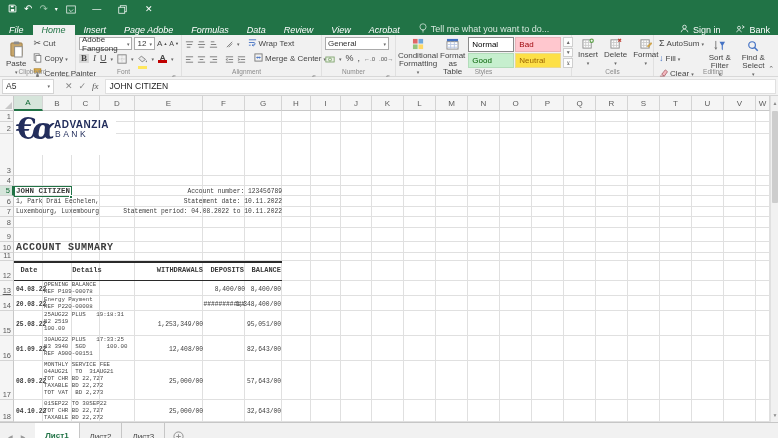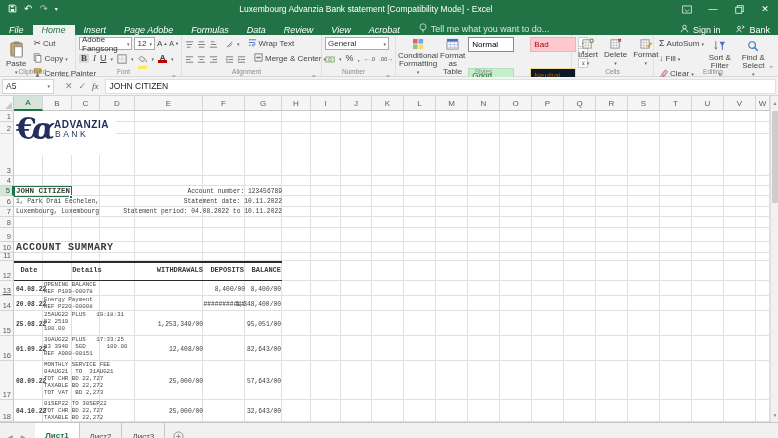--- a/index.html
+++ b/index.html
@@ -35,21 +35,21 @@
   .rbtn { display:inline-flex; align-items:center; gap:2px; font-size:8px; color:#444; padding:0 2px; height:13px; white-space:nowrap; }
   .caret { font-size:5px; color:#666; }
   .combo { background:#fff; border:1px solid #ababab; height:13px; font-size:8px; color:#333; display:flex; align-items:center; justify-content:space-between; padding:0 2px; gap:3px; }
   .bigbtn { display:flex; flex-direction:column; align-items:center; justify-content:center; font-size:8px; color:#444; text-align:center; line-height:8px; padding:1px 3px; }
   .txtglyph { font-size:9px; color:#444; line-height:9px; }
   .bold-g { font-weight:bold; font-family:"Liberation Serif",serif; }
   .ital-g { font-style:italic; font-family:"Liberation Serif",serif; }
   .und-g { text-decoration:underline; }
   .colorbar { display:block; width:9px; height:3px; margin-top:-1px; }
   .stylecell { width:46px; height:15px; font-size:8px; display:flex; align-items:center; padding-left:3px; border:1px solid #d6d6d6; }
-  #style-gallery { display:grid; grid-template-columns:46px 46px; grid-auto-rows:15px; gap:16px; }
+  #style-gallery { display:grid; grid-template-columns:46px 46px; grid-auto-rows:15px; gap:1px; }
   .gal-arrows { display:flex; flex-direction:column; gap:1px; margin-left:2px; }
   .gal-arrows div { width:10px; height:9.5px; border:1px solid #cfcfcf; background:#fdfdfd; font-size:5px; color:#666; display:flex; align-items:center; justify-content:center; }
   .ribbon-collapse { position:absolute; right:4px; bottom:3px; font-size:7px; color:#666; }
 
   
   .formulabar { position:absolute; left:0; top:77px; width:778px; height:19px; background:#f3f3f3; border-bottom:1px solid #d4d4d4; display:flex; align-items:center; }
   .namebox { width:52px; height:15px; margin-left:2px; background:#fff; border:1px solid #d4d4d4; font-size:8.5px; color:#333; display:flex; align-items:center; justify-content:space-between; padding:0 3px; }
   .fb-sep { width:5px; }
   .fb-btns { display:flex; align-items:center; gap:6px; padding:0 6px; font-size:9px; color:#888; }
   .fx { font-family:"Liberation Serif",serif; font-style:italic; color:#555; }
@@ -119,21 +119,20 @@
         <svg width="9" height="9" viewBox="0 0 16 16">
             <path d="M2 2h10l2 2v10H2z" fill="none" stroke="#fff" stroke-width="1.6"></path>
             <rect x="5" y="9" width="6" height="4" fill="#fff"></rect>
             <rect x="5" y="3" width="5" height="3" fill="#fff"></rect>
           </svg>
       </span>
       <span class="glyph">↶</span>
       <span class="glyph dim">↷</span>
       <span class="glyph" style="font-size:6px">▾</span>
     </div>
-    <div class="win-title">Luxembourg Advanzia Bank statement  [Compatibility Mode] - Excel</div>
     <div class="wincontrols">
       <span class="winbtn">
         <svg width="10" height="9" viewBox="0 0 14 12">
             <rect x="1" y="1" width="12" height="10" fill="none" stroke="#fff"></rect>
             <path d="M4 6l3 3 3-3" fill="none" stroke="#fff"></path>
           </svg>
       </span>
       <span class="winbtn">—</span>
       <span class="winbtn">
         <svg width="9" height="9" viewBox="0 0 12 12">
@@ -377,21 +376,21 @@
                 <rect x="1" y="4" width="12" height="8" fill="#fff" stroke="#8a8a8a"></rect>
                 <path d="M1 7h12M1 10h12M5 4v8M9 4v8" stroke="#b8c6e2"></path>
               </svg></span>
           <span>Format as Table</span>
           <span class="caret">▾</span>
         </div>
         <div id="style-gallery">
             <div class="stylecell" style="background: rgb(255, 255, 255); color: rgb(0, 0, 0); border-color: rgb(138, 138, 138);">Normal</div>
             <div class="stylecell" style="background: rgb(255, 199, 206); color: rgb(156, 0, 6); border-color: rgb(232, 179, 186);">Bad</div>
             <div class="stylecell" style="background: rgb(198, 239, 206); color: rgb(0, 97, 0); border-color: rgb(178, 220, 186);">Good</div>
-            <div class="stylecell" style="background: #0f172a; color: rgb(156, 101, 0); border-color: rgb(236, 217, 143); text-align: center;">Neutral</div>
+            <div class="stylecell" style="background: #fde047; color: rgb(156, 101, 0); border-color: rgb(236, 217, 143); text-align: center;">Neutral</div>
           </div>
         <div class="gal-arrows">
           <div>▲</div>
           <div>▼</div>
           <div>⊻</div>
         </div>
       </div>
       <div class="grp-label full">Styles</div>
     </div>
 

